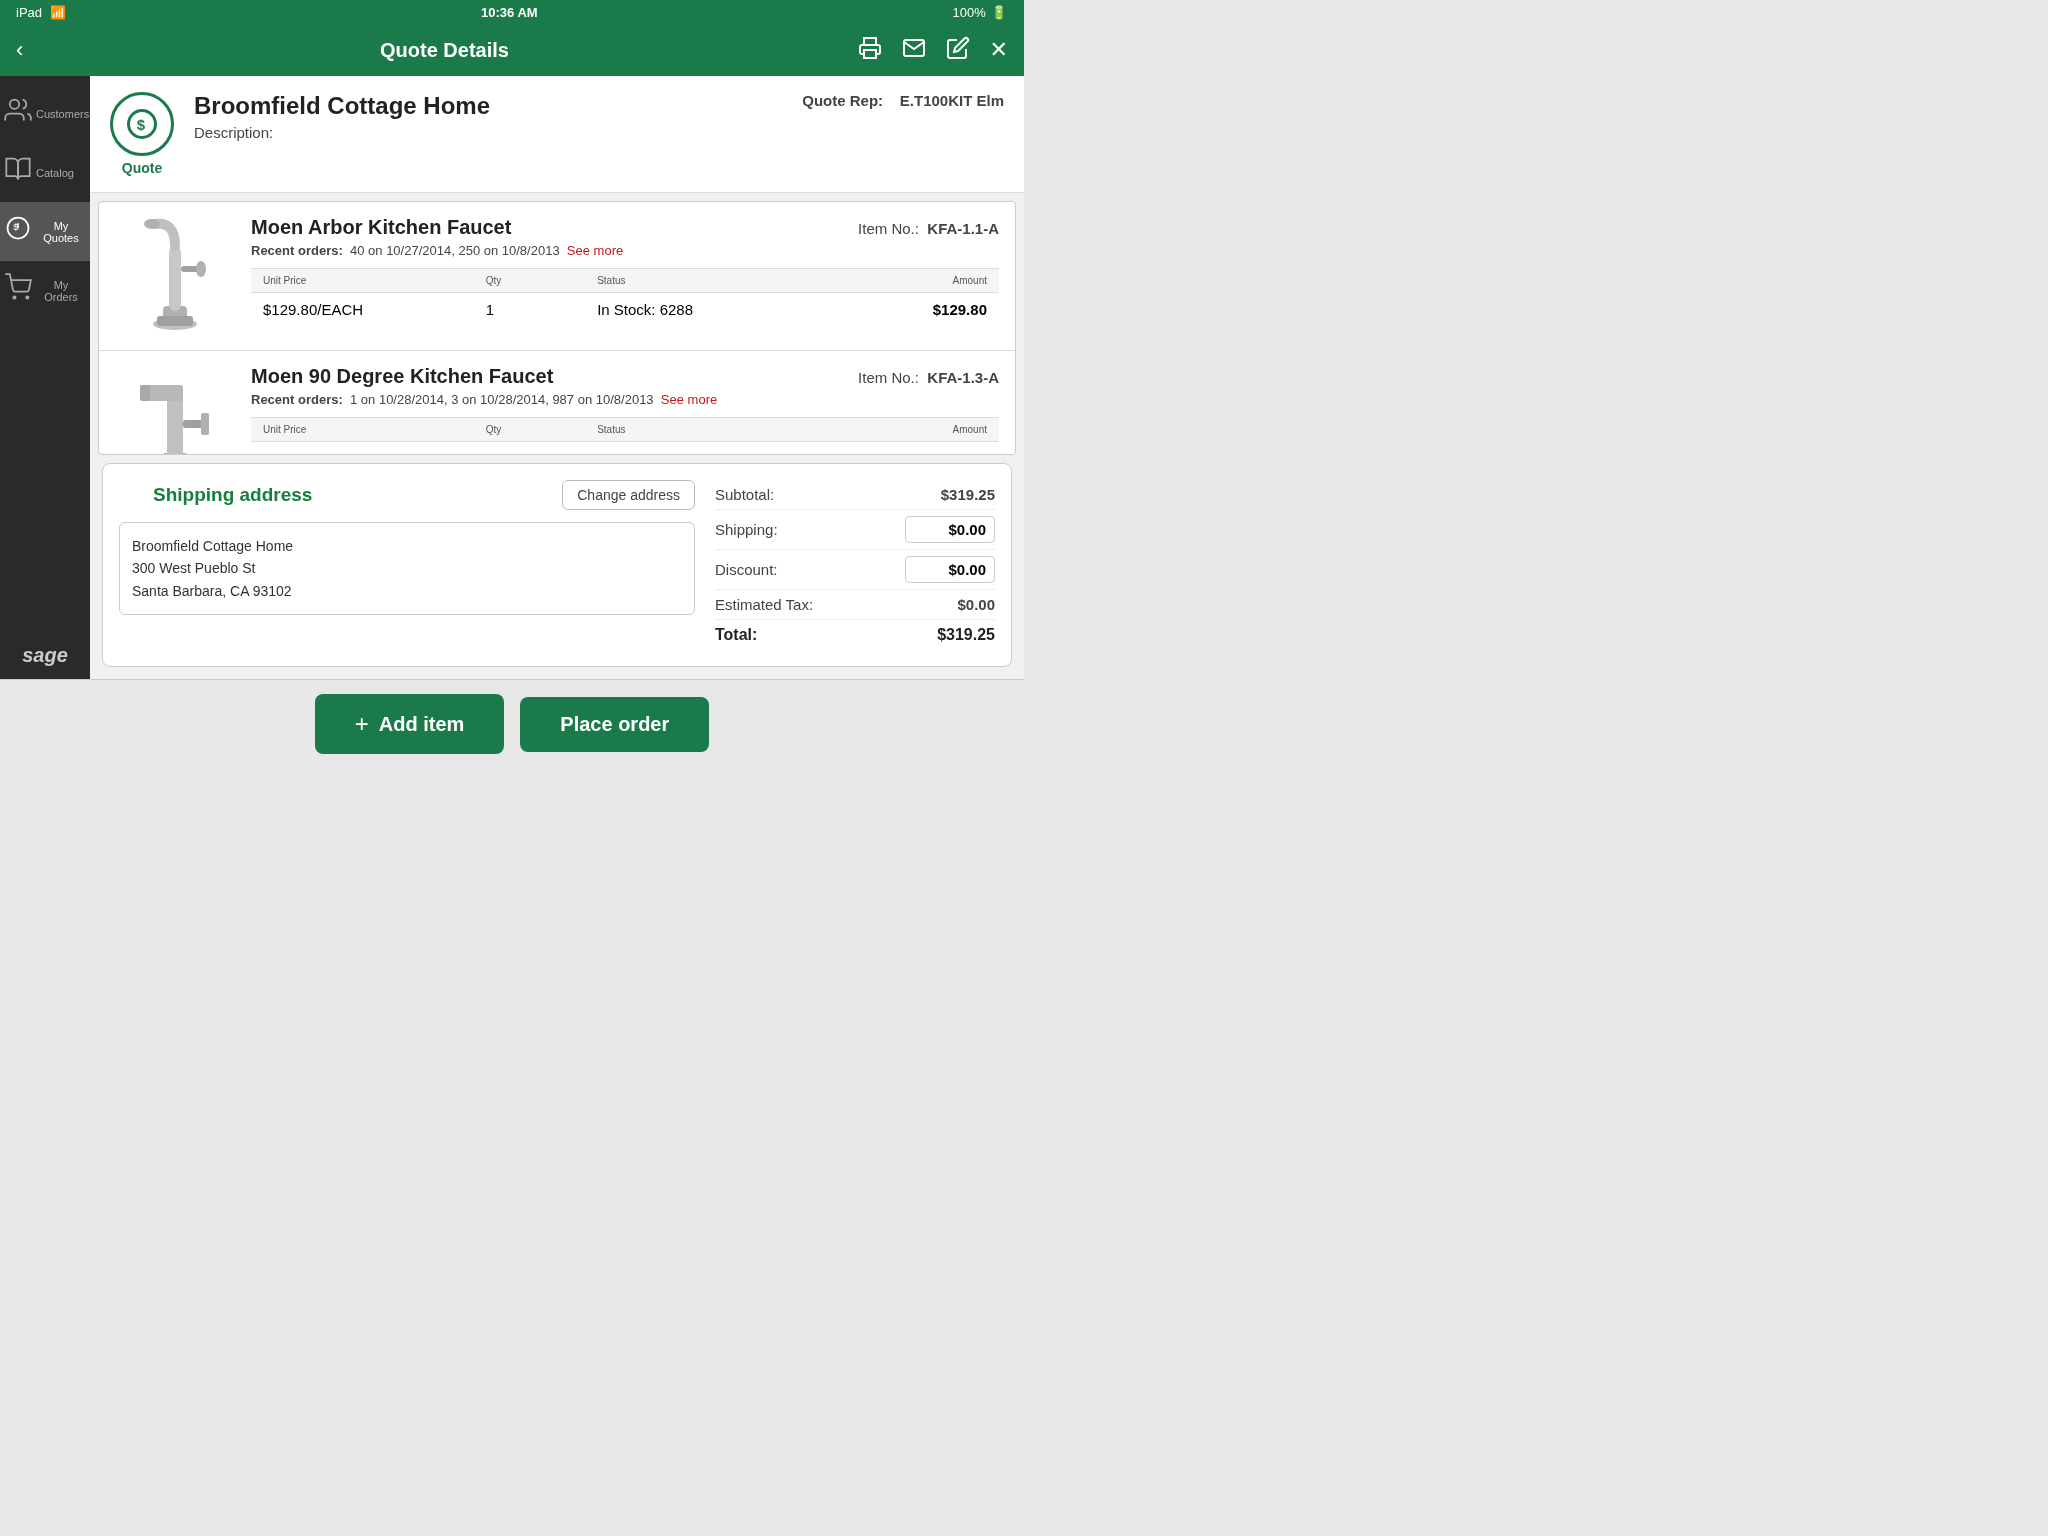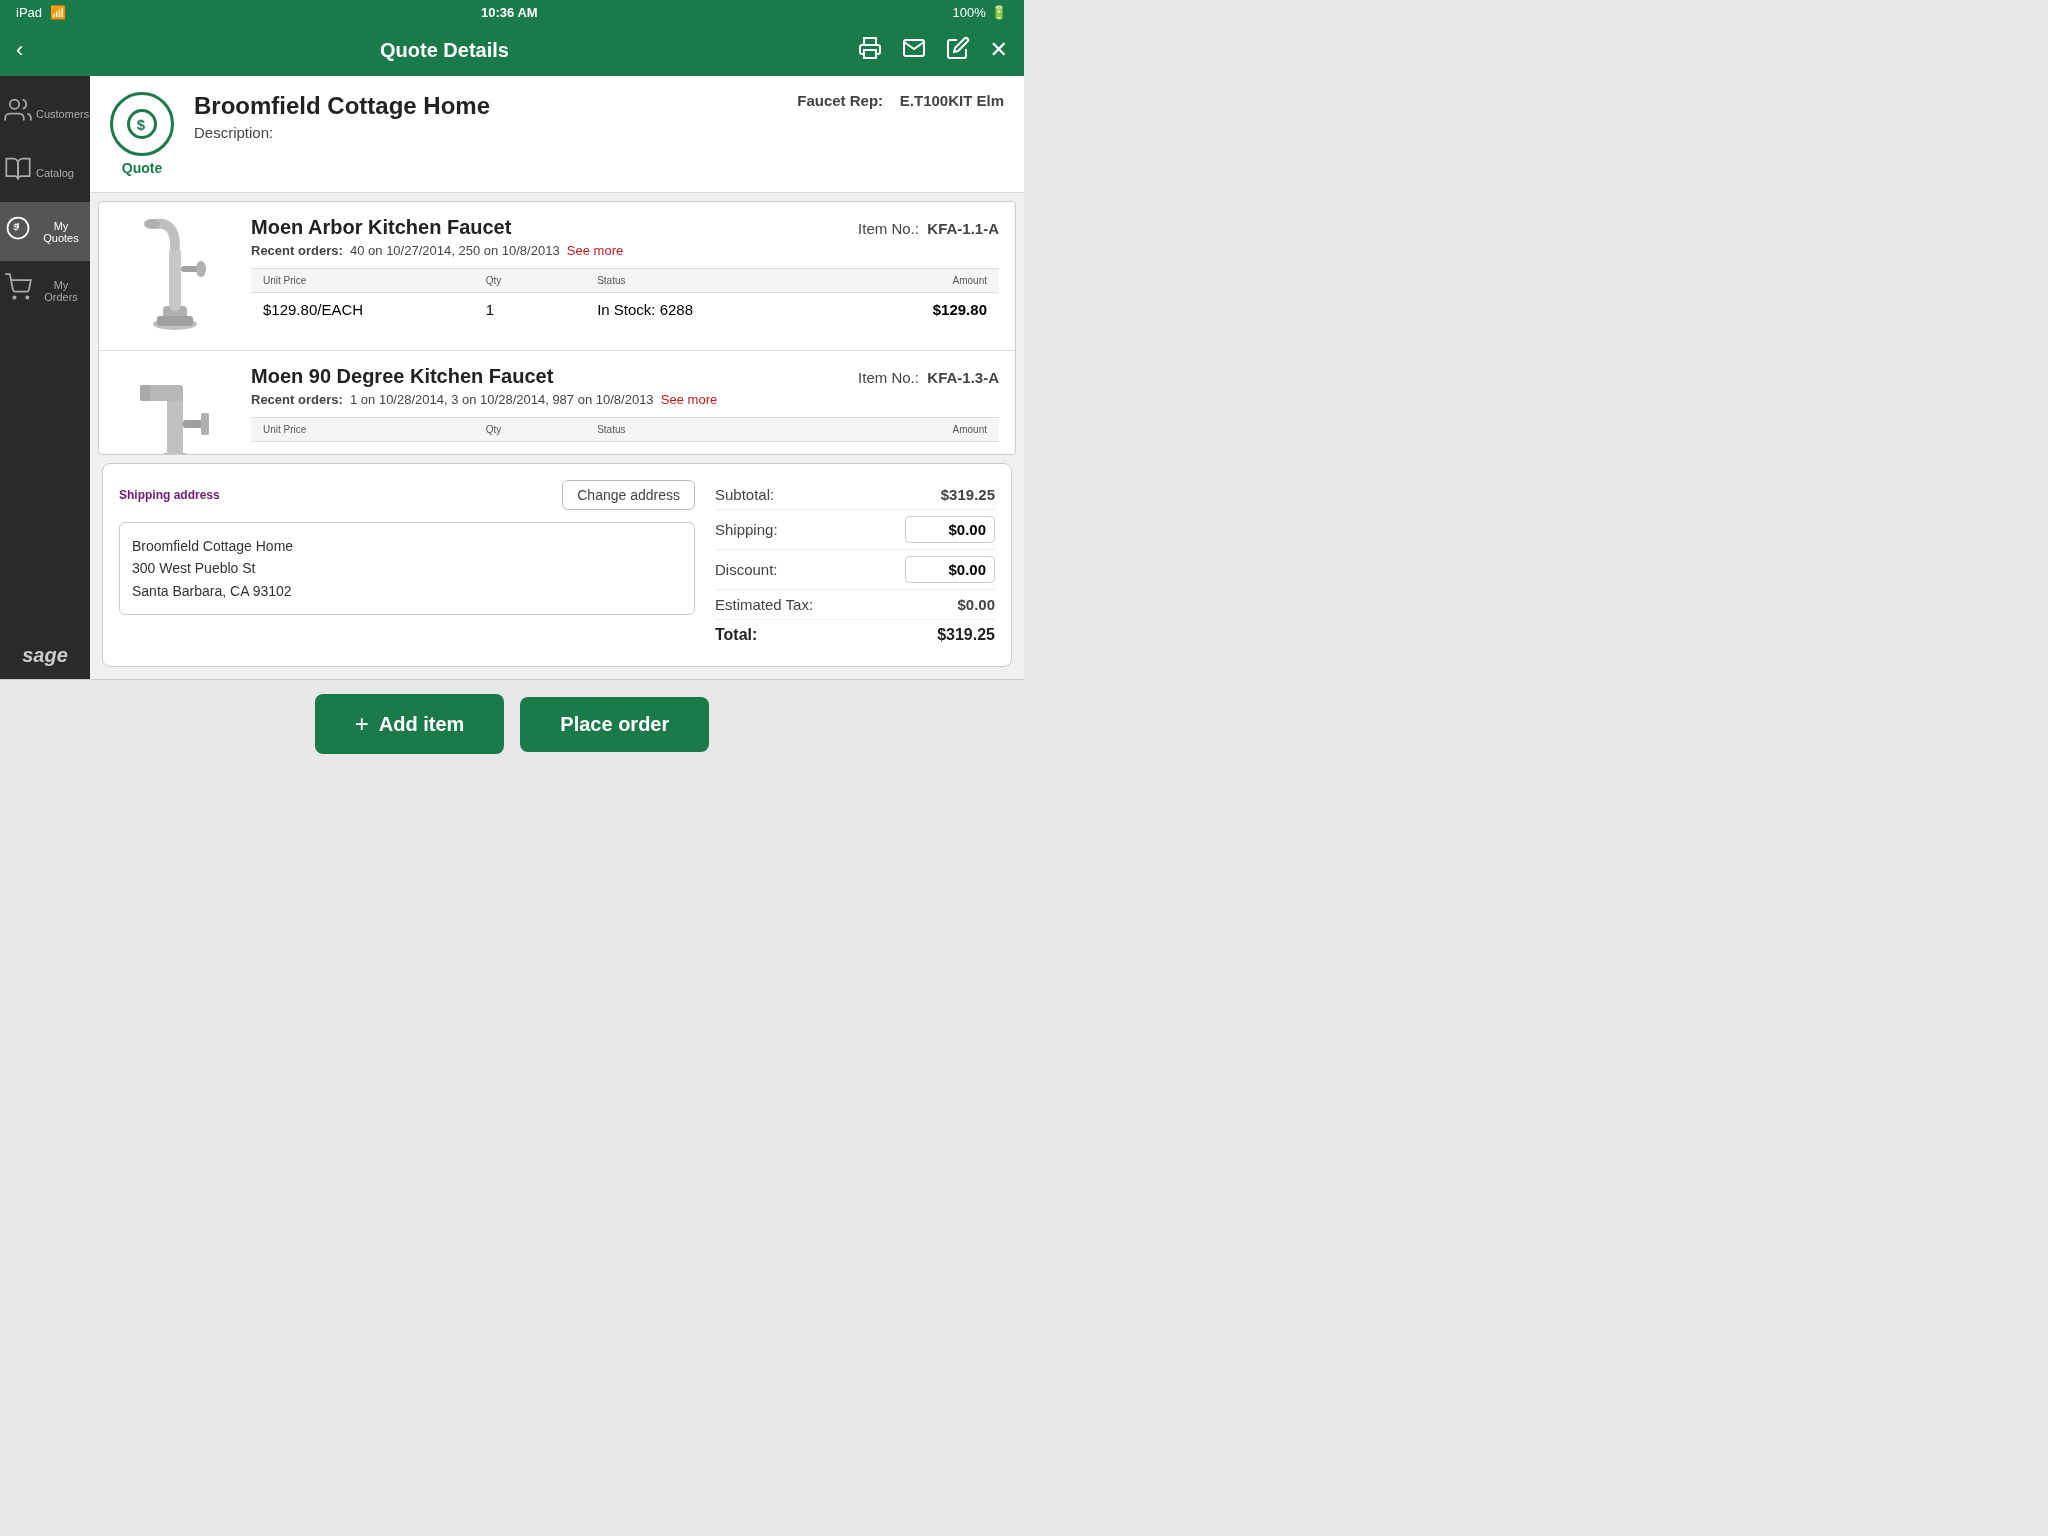--- a/index.html
+++ b/index.html
@@ -165,21 +165,21 @@
       margin: 0 12px 12px 12px;
       background: white;
       border-radius: 8px;
       border: 1px solid #ccc;
       padding: 16px;
       display: flex;
       gap: 20px;
     }
     .shipping-section { flex: 1; }
     .shipping-title-row { display: flex; align-items: center; justify-content: space-between; margin-bottom: 12px; }
-    .shipping-title { font-weight: bold; font-size: 12px; color: #701a75; }
+    .shipping-title { font-weight: bold; font-size: 19px; color: #15803d; margin-left: 34px; }
     .change-address-btn {
       border: 1px solid #bbb;
       border-radius: 6px;
       padding: 6px 14px;
       background: white;
       font-size: 14px;
       color: #444;
       cursor: pointer;
     }
     .address-box {
@@ -351,21 +351,21 @@
         </div>
         <div class="quote-label">Quote</div>
       </div>
       <div class="quote-info">
         <div class="quote-company">Broomfield Cottage Home</div>
         <div class="quote-desc">
           <span>Description:</span>
         </div>
       </div>
       <div class="quote-sales-rep">
-        <span>Faucet Rep:</span>
+        <span>Quote Rep:</span>
         &nbsp;&nbsp;
         <span style="font-weight:600;">E.T100KIT Elm</span>
       </div>
     </div>
 
     <div class="items-area">
 
       <div class="product-section">
         <div class="product-row">
           <div class="product-image">

